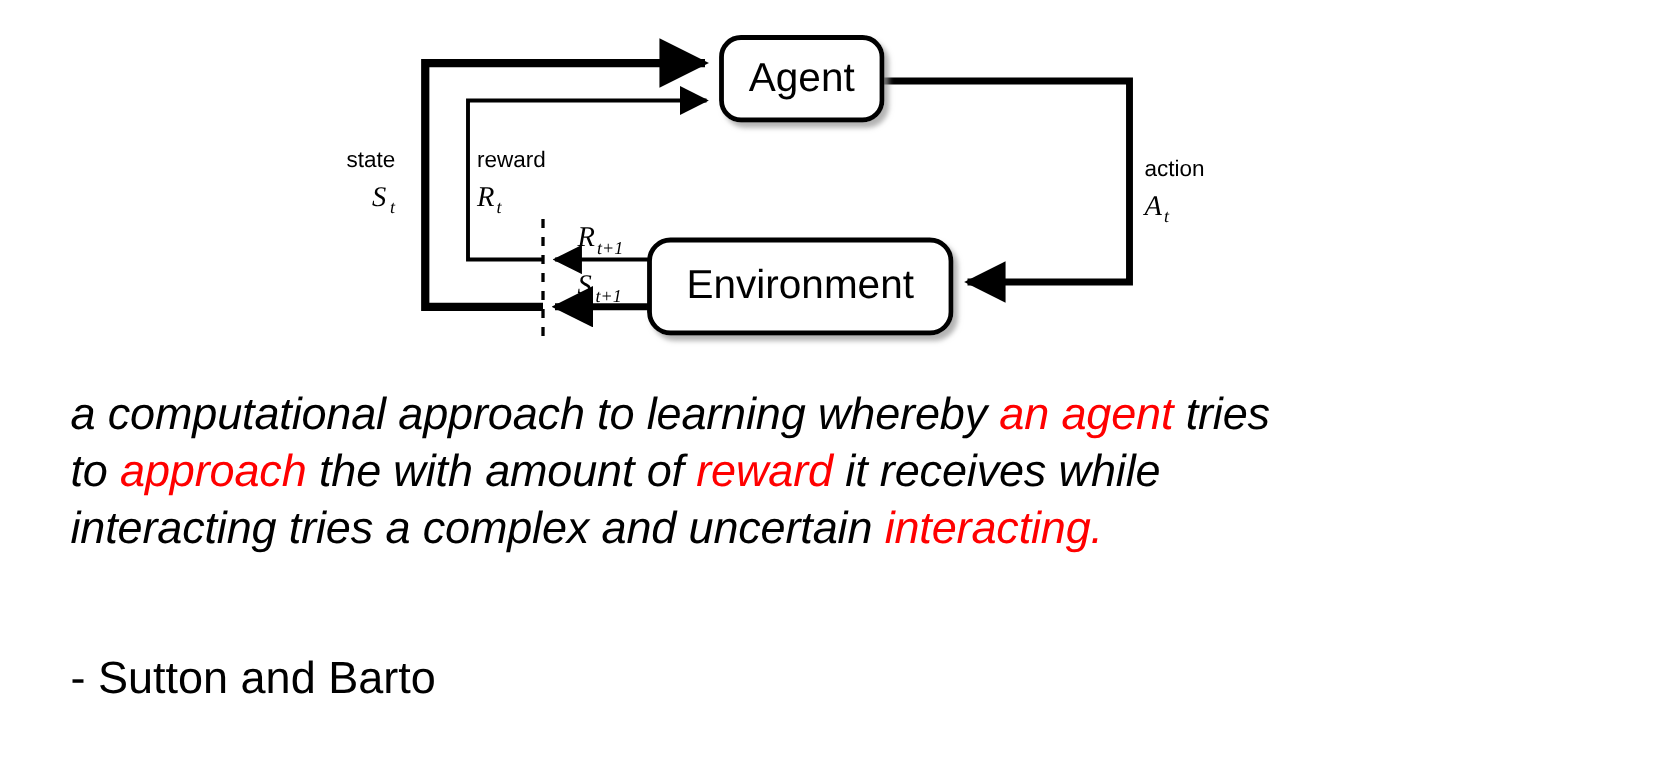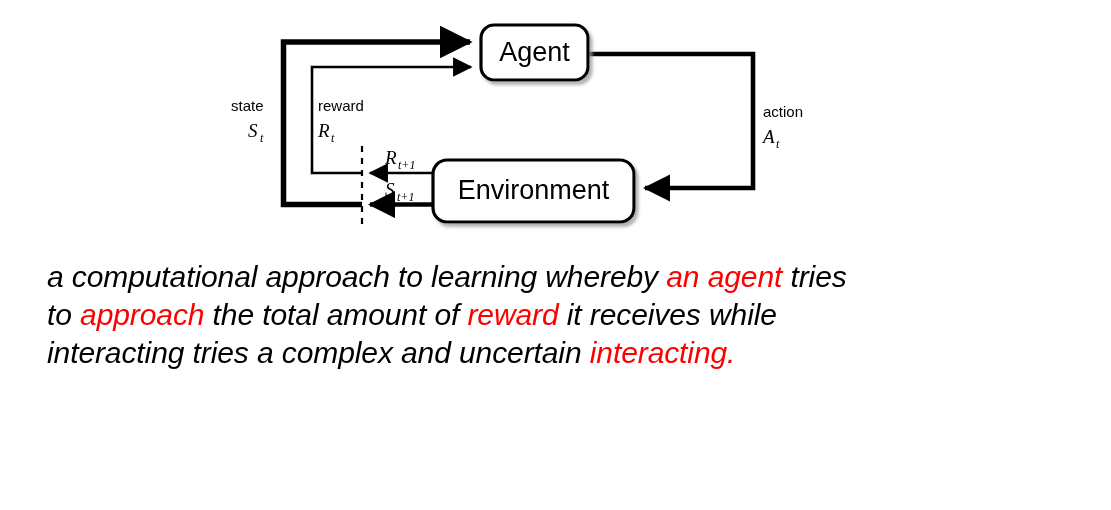--- a/index.html
+++ b/index.html
@@ -158,18 +158,19 @@
 
       <g>
         <text class="edge-label-sym" x="385" y="196">S</text>
         <text class="edge-label-sub" x="397" y="201">t+1</text>
       </g>
     </svg>
   </div>
 
   <div id="quote-block">
     <div class="line"><span>a computational approach to learning whereby </span><span class="hl">an agent</span><span> tries</span></div>
-    <div class="line"><span>to </span><span class="hl">approach</span><span> the total amount of </span><span class="hl">reward</span><span> it receives while</span></div>
+    <div class="line"><span>to </span><span class="hl">approach</span><span> the with amount of </span><span class="hl">reward</span><span> it receives while</span></div>
     <div class="line"><span>interacting tries a complex and uncertain </span><span class="hl">interacting.</span></div>
   </div>
 
+  <div id="attribution">- Sutton and Barto</div>
 
 </div>
 
 </body></html>

